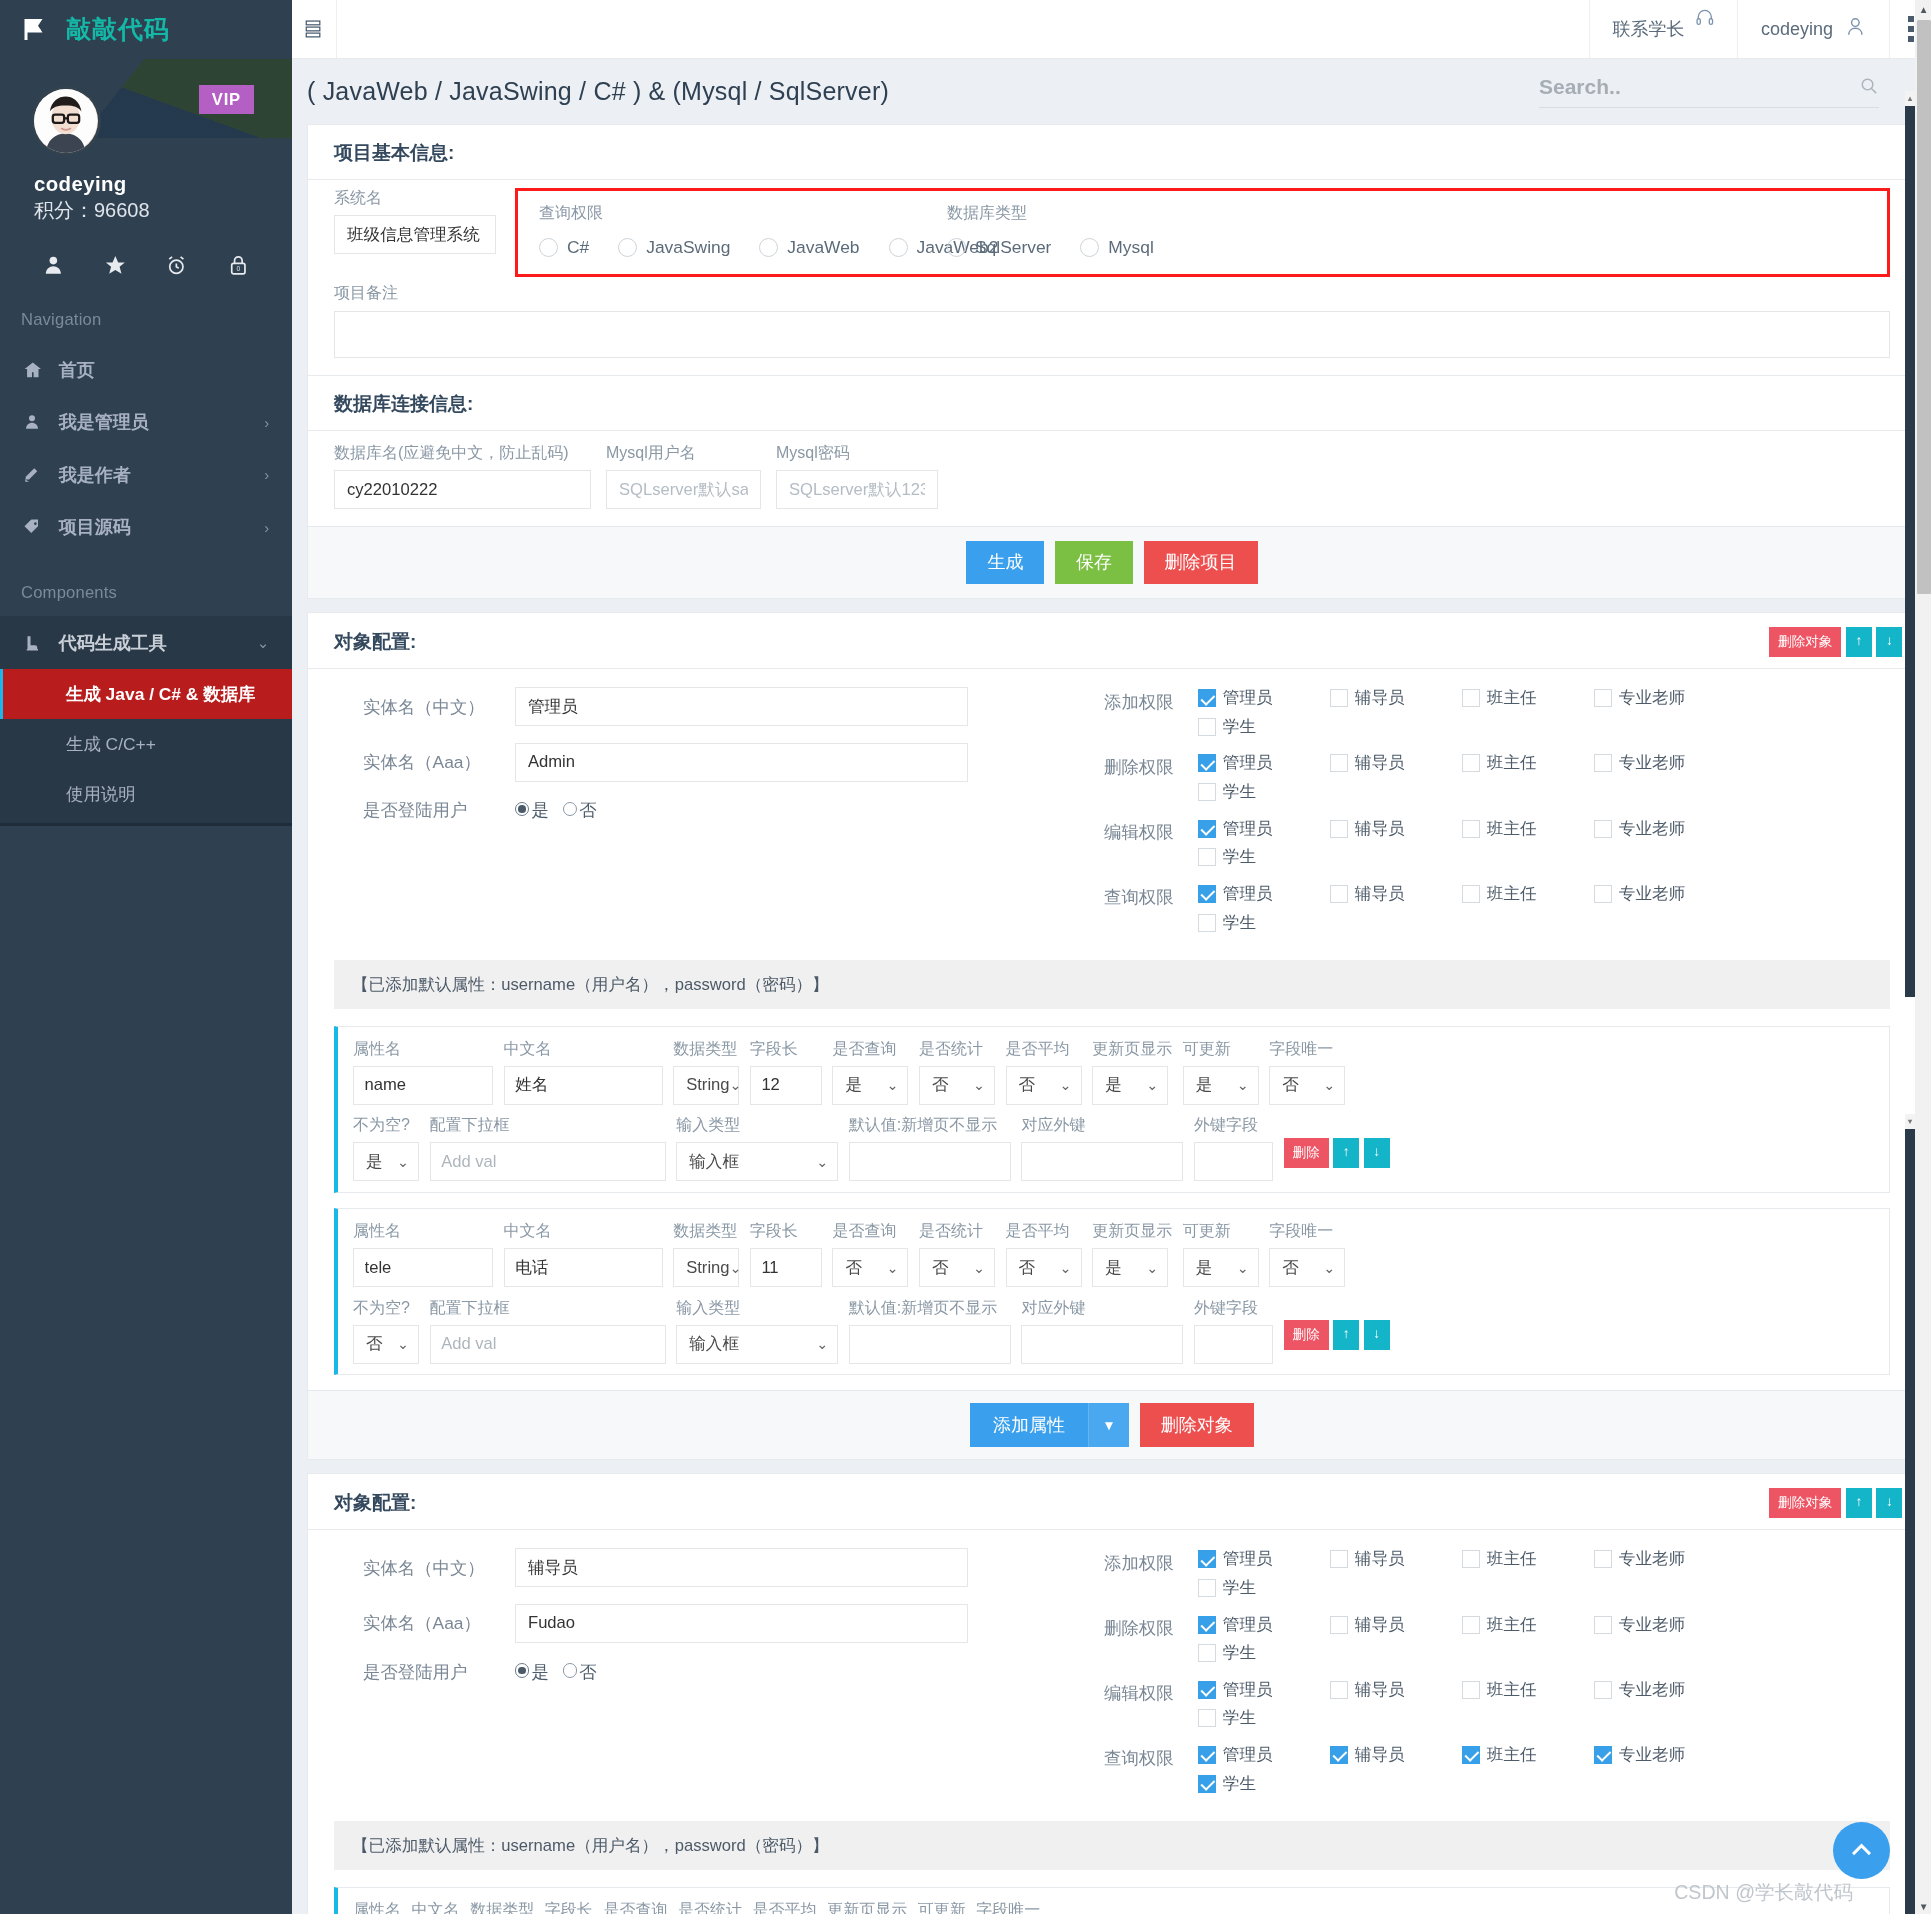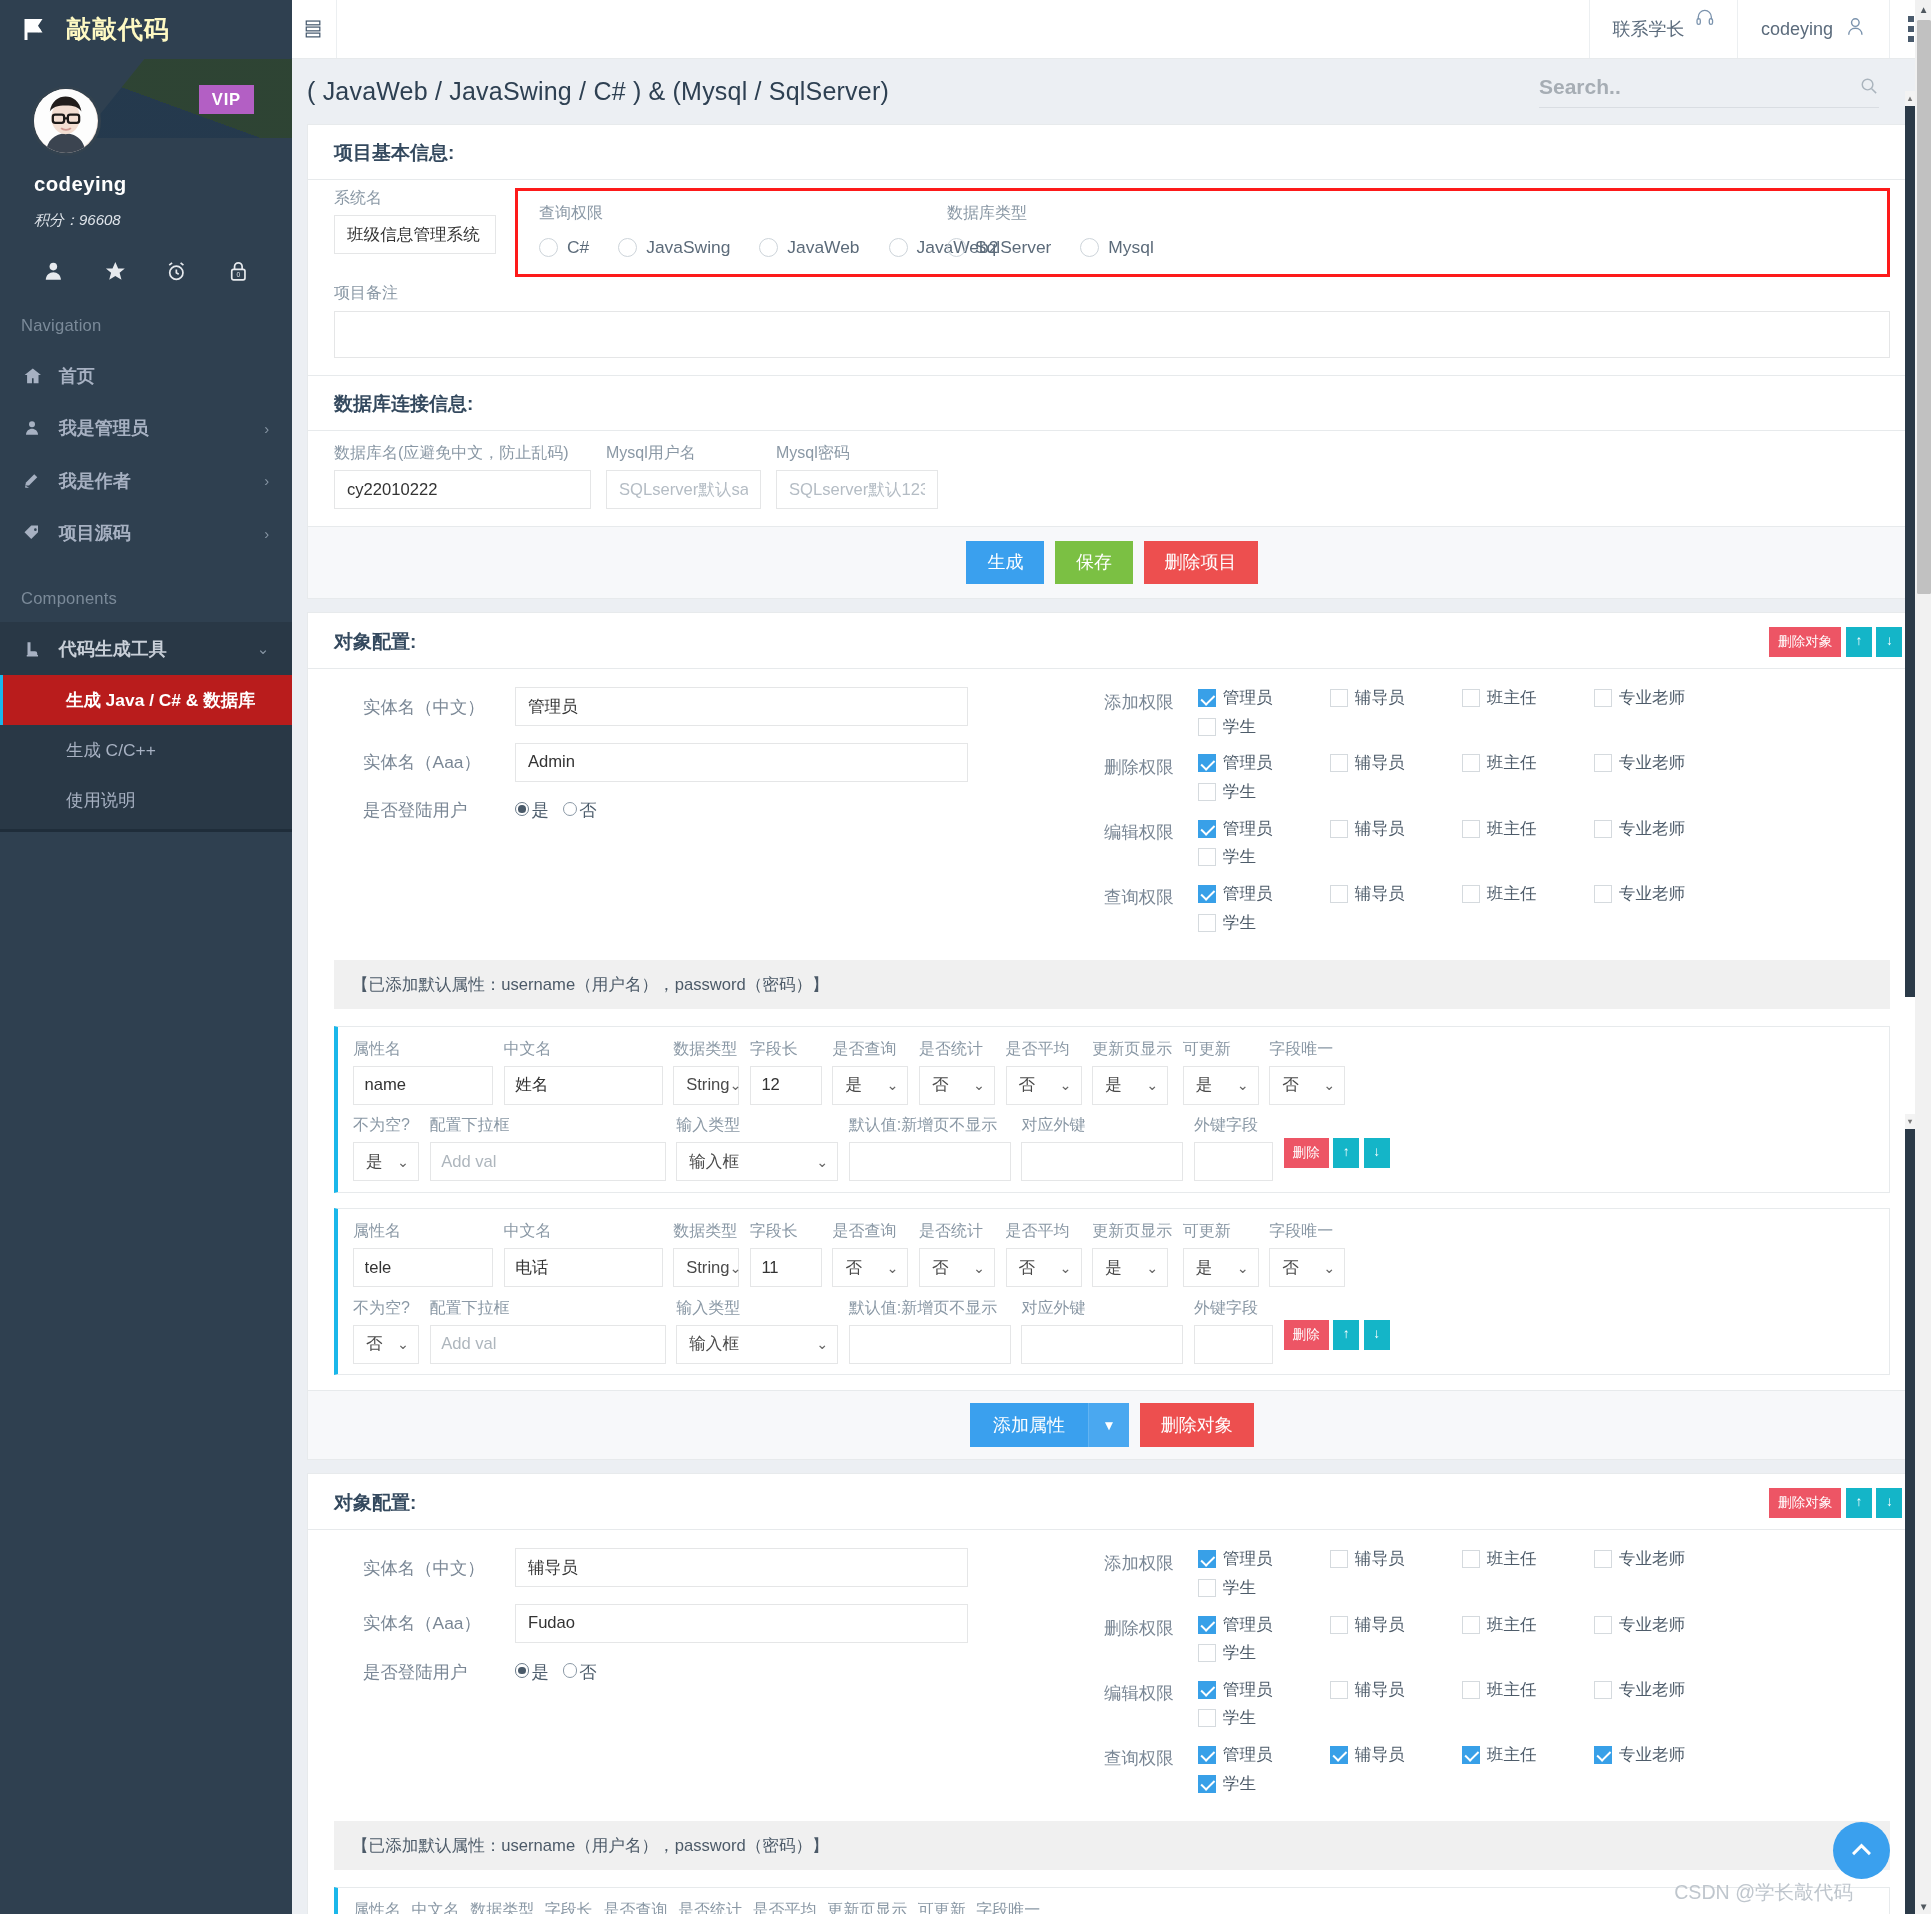--- a/index.html
+++ b/index.html
@@ -5,33 +5,33 @@
   * { box-sizing: border-box; margin:0; padding:0; }
   html,body { width:1932px; height:1915px; overflow:hidden; background:#eceff3;
     font-family:"Liberation Sans","DejaVu Sans",sans-serif; }
   .app { display:flex; width:1932px; height:1915px; position:relative; }
 
   
   .sidebar { width:292px; flex:0 0 292px; background:#2f4050; color:#a7b1c2; position:relative; }
   .sb-brand { height:59px; background:#2f4050; display:flex; align-items:center; padding-left:22.7px; gap:16.6px; }
   .sb-logo { width:27px; height:27px; position:relative; }
   .sb-logo svg { display:block; }
-  .sb-brand-text { color:#fef9c3; font-size:25px; font-weight:bold; letter-spacing:0.8px; }
+  .sb-brand-text { color:#14b8a6; font-size:25px; font-weight:bold; letter-spacing:0.8px; }
   .sb-profile { position:relative; padding:30px 0 0 0; overflow:hidden; }
   .sb-profile::before{ content:""; position:absolute; right:0; top:0; width:211px; height:79px;
     background:linear-gradient(200deg,#2e4432 0%, #2e4432 58%, #24394d 58%, #24394d 100%); opacity:.95;
     clip-path:polygon(30% 0,100% 0,100% 100%,0 100%); }
   .vip { position:absolute; right:38px; top:26.4px; background:#b35fc4; color:#fff; font-size:16.6px;
      font-weight:bold; padding:4.5px 13px; letter-spacing:0.8px; z-index:3;}
   .avatar { width:64px; height:64px; border-radius:50%; margin-left:34px; position:relative; z-index:2;
      background:#f2e3da; overflow:hidden; box-shadow:0 0 0 3px #33424f; }
   .avatar svg{display:block;}
   .sb-user { margin:20.4px 0 0 34px; position:relative; z-index:2; }
   .sb-user .nm { color:#fff; font-size:20.4px; font-weight:bold; letter-spacing:0.4px;}
-  .sb-user .pts { color:#dfe4ea; font-size:15px; margin-top:15px;font-style:italic; }
+  .sb-user .pts { color:#dfe4ea; font-size:20px; margin-top:1px; }
   .sb-icons { display:flex; gap:0; margin:30px 0 0 0; padding:0 22.7px; }
   .sb-icons .ic { flex:1; text-align:center; color:#e7eaee; font-size:22.7px; line-height:1; }
   .sb-icons .ic svg{display:inline-block;}
   .sb-sect { color:#7b8a99; font-size:16.6px; padding:29px 0 13.6px 21px; letter-spacing:0.2px;}
   .nav-item { display:flex; align-items:center; padding:14.3px 22.7px 14.3px 21px; color:#a7b1c2;
      font-size:18px; gap:15px; cursor:pointer; }
   .nav-item .nico { width:22.7px; text-align:center; color:#a7b1c2; font-size:19px; display:inline-flex; justify-content:center;}
   .nav-item .lbl { font-weight:bold; flex:1; }
   .nav-item .chev { color:#8795a4; font-size:15px; }
   .nav-group { background:#293846; }

